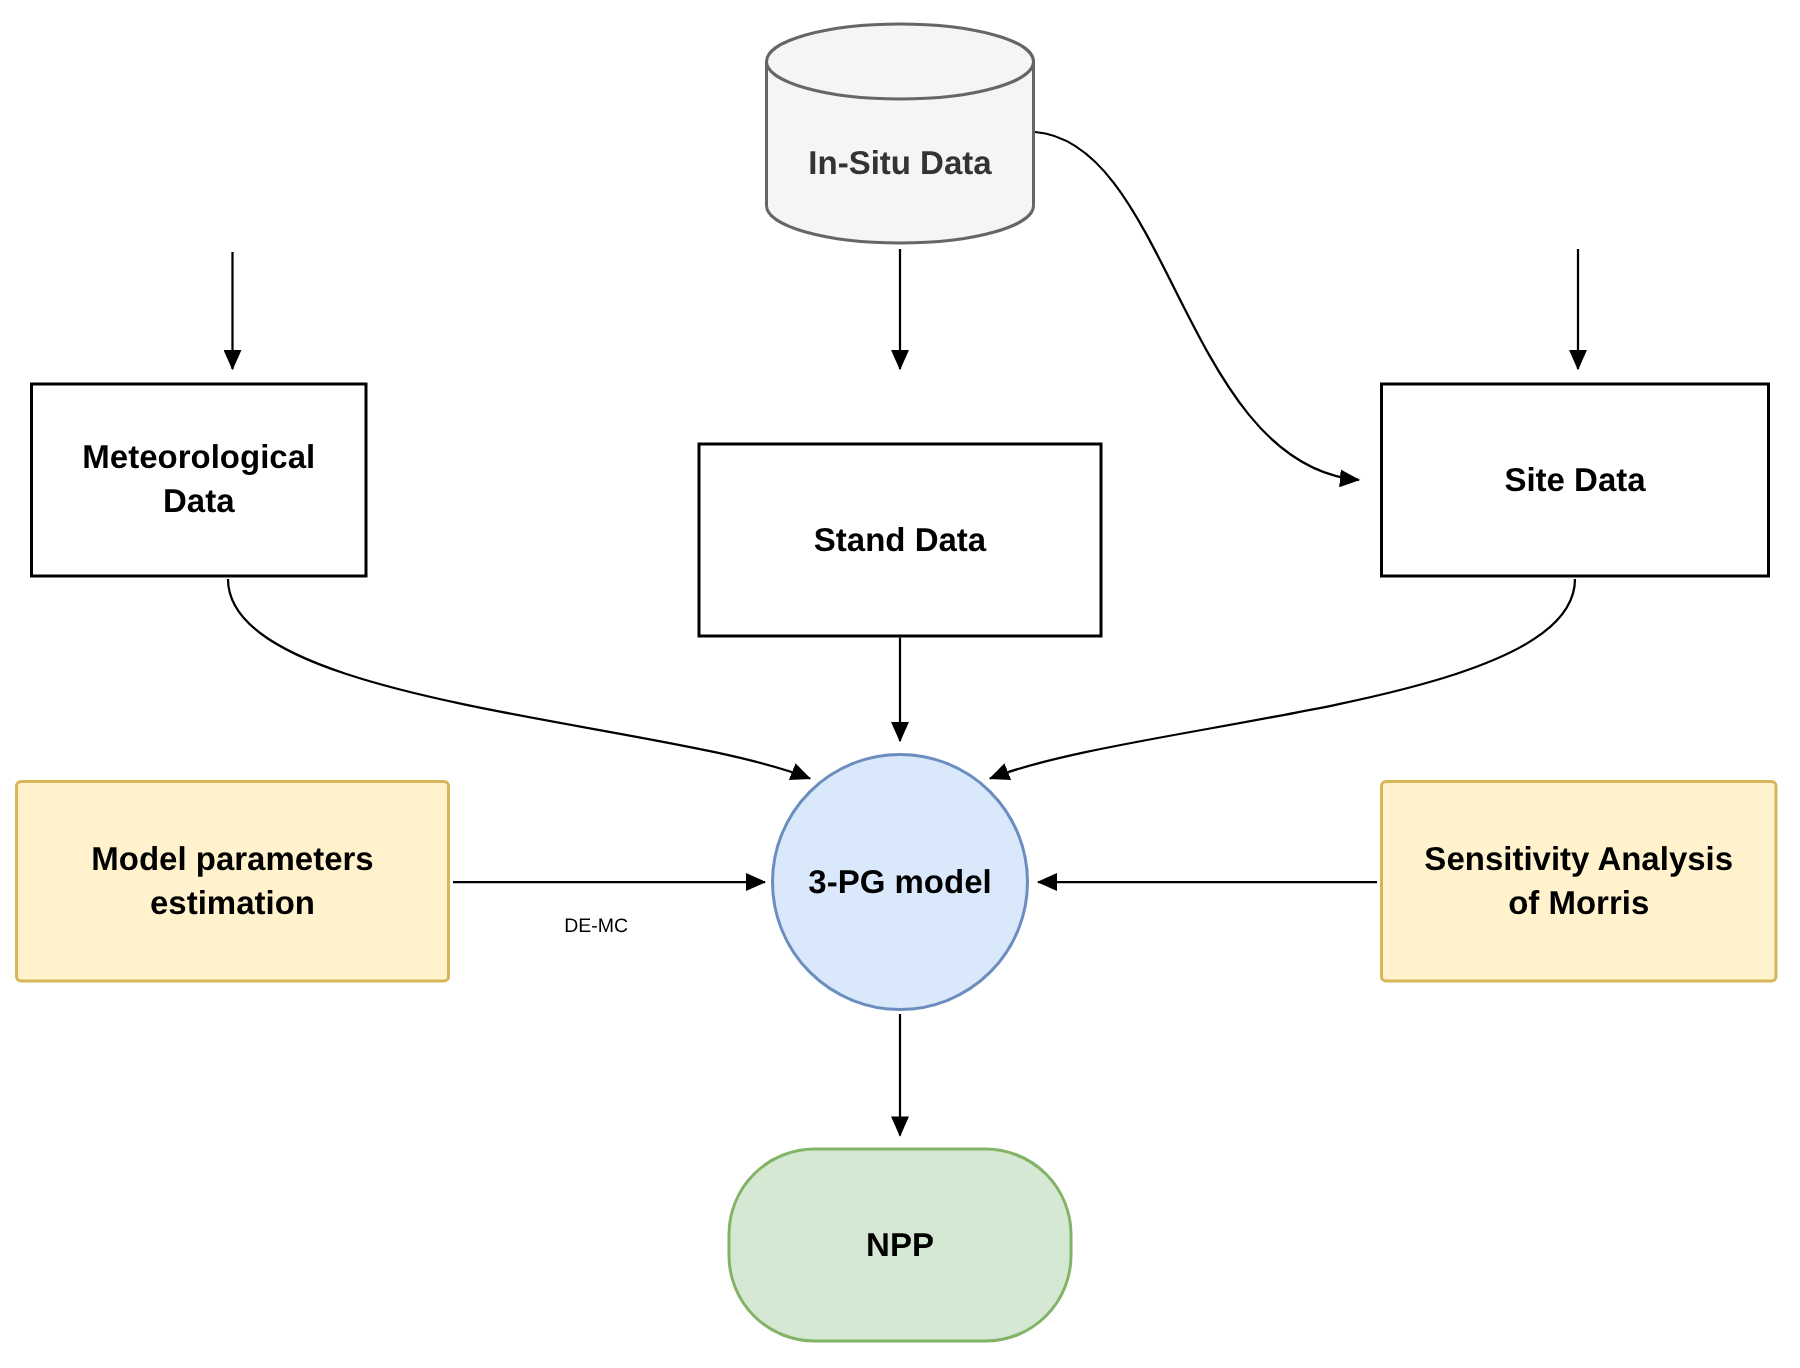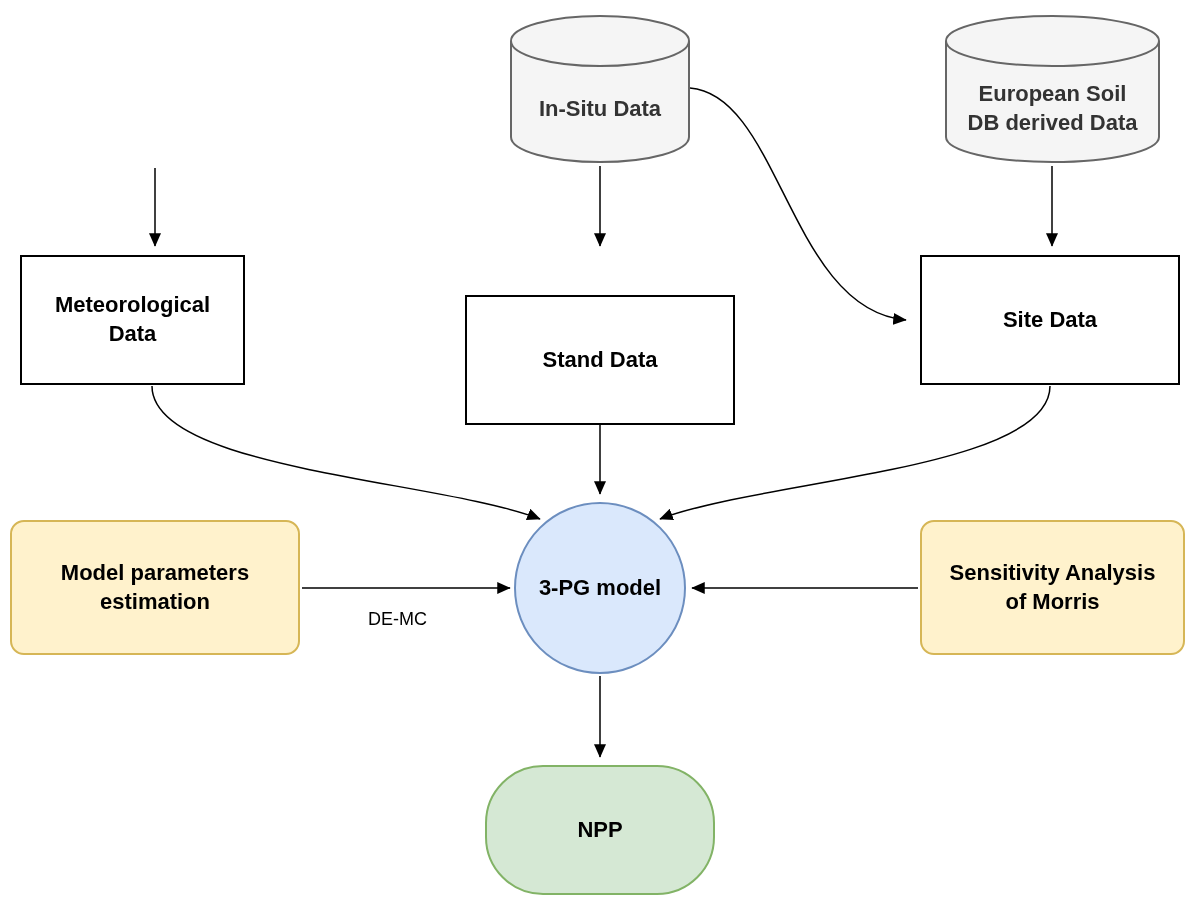--- a/index.html
+++ b/index.html
@@ -29,26 +29,26 @@
     padding: 0 6px;
   }
   .cylinder { display: block; }
   .cyl-svg { position: absolute; left: 0; top: 0; }
   .cylinder .cyl-label {
     position: absolute; left: 0; right: 0; top: 46px; bottom: 6px;
     display: flex; align-items: center; justify-content: center;
     color: #333;
   }
   .rect   { background: var(--rect-fill, #ffffff); border: 2px solid var(--rect-stroke, #000000); }
-  .rounded{ background: var(--yellow-fill, #fff2cc); border: 2px solid var(--yellow-stroke, #d6b656); border-radius: 14px; }
+  .rounded{ background: var(--yellow-fill, #fff2cc); border: 2px solid var(--yellow-stroke, #d6b656); border-radius: 4px; }
   .circle { background: var(--circle-fill, #dae8fc); border: 2px solid var(--circle-stroke, #6c8ebf); border-radius: 50%; align-items: center; }
   .terminal { background: var(--green-fill, #d5e8d4); border: 2px solid var(--green-stroke, #82b366); border-radius: 58px; }
   .edge-label {
     position: absolute;
-    font-size: 18px;
+    font-size: 13px;
     color: #000;
     text-align: center;
   }
 </style>
 </head>
 <body>
 
 <div class="canvas">
 
   <svg class="edges" xmlns="http://www.w3.org/2000/svg">
@@ -71,28 +71,20 @@
 
 
   <div class="node cylinder" style="left:510px; top:14px; width:180px; height:150px;">
     <svg class="cyl-svg" width="180" height="150" viewBox="0 0 180 150">
       <path d="M1,27 a89,25 0 0 1 178,0 l0,96 a89,25 0 0 1 -178,0 z" style="fill:var(--cylinder-fill,#f5f5f5);stroke:var(--cylinder-stroke,#666);stroke-width:2"></path>
       <path d="M1,27 a89,25 0 0 0 178,0" style="fill:none;stroke:var(--cylinder-stroke,#666);stroke-width:2"></path>
     </svg>
     <div class="node-label cyl-label">In-Situ Data</div>
   </div>
 
-  <div class="node cylinder" style="left:945px; top:14px; width:215px; height:150px;">
-    <svg class="cyl-svg" width="215" height="150" viewBox="0 0 215 150">
-      <path d="M1,27 a106.5,25 0 0 1 213,0 l0,96 a106.5,25 0 0 1 -213,0 z" style="fill:var(--cylinder-fill,#f5f5f5);stroke:var(--cylinder-stroke,#666);stroke-width:2"></path>
-      <path d="M1,27 a106.5,25 0 0 0 213,0" style="fill:none;stroke:var(--cylinder-stroke,#666);stroke-width:2"></path>
-    </svg>
-    <div class="node-label cyl-label">European Soil
-DB derived Data</div>
-  </div>
 
   <div class="node rect" style="left:20px; top:255px; width:225px; height:130px;">
     <div class="node-label">Meteorological Data</div>
   </div>
 
   <div class="node rect" style="left:465px; top:255px; width:270px; height:130px;margin-top:40px;">
     <div class="node-label">Stand Data</div>
   </div>
 
   <div class="node rect" style="left:920px; top:255px; width:260px; height:130px;">

